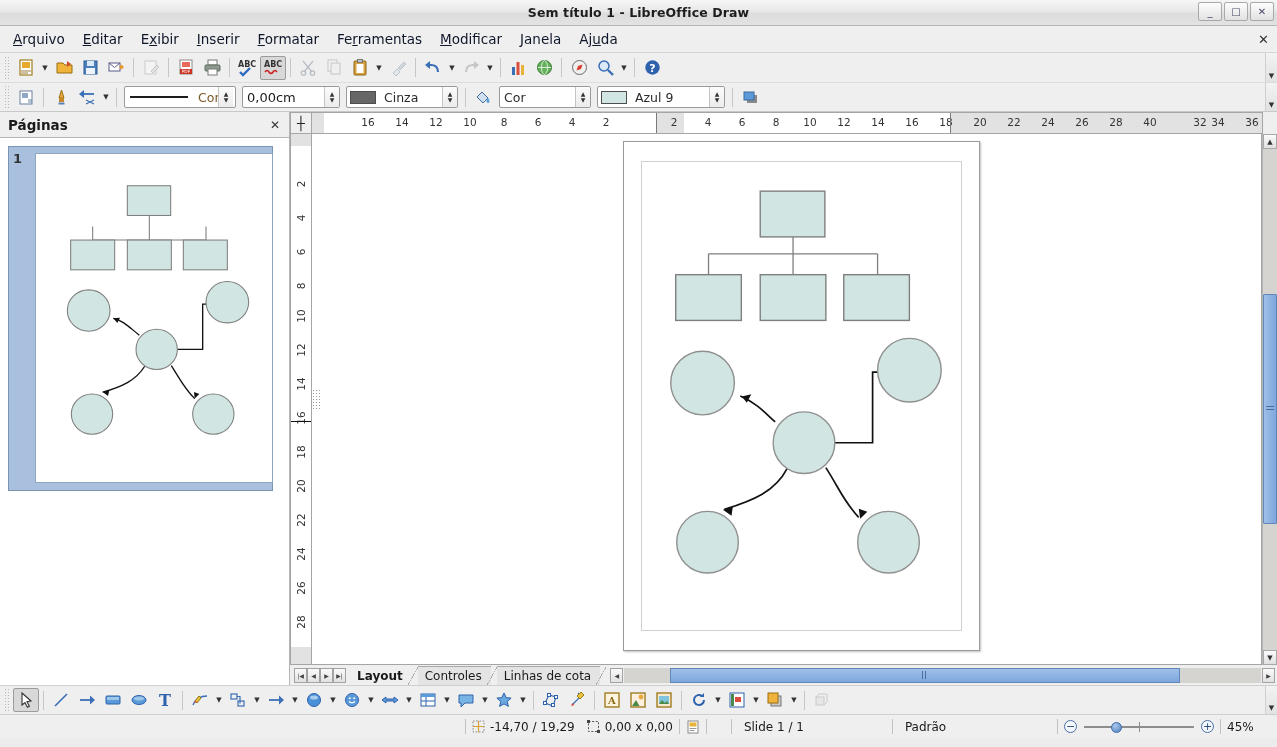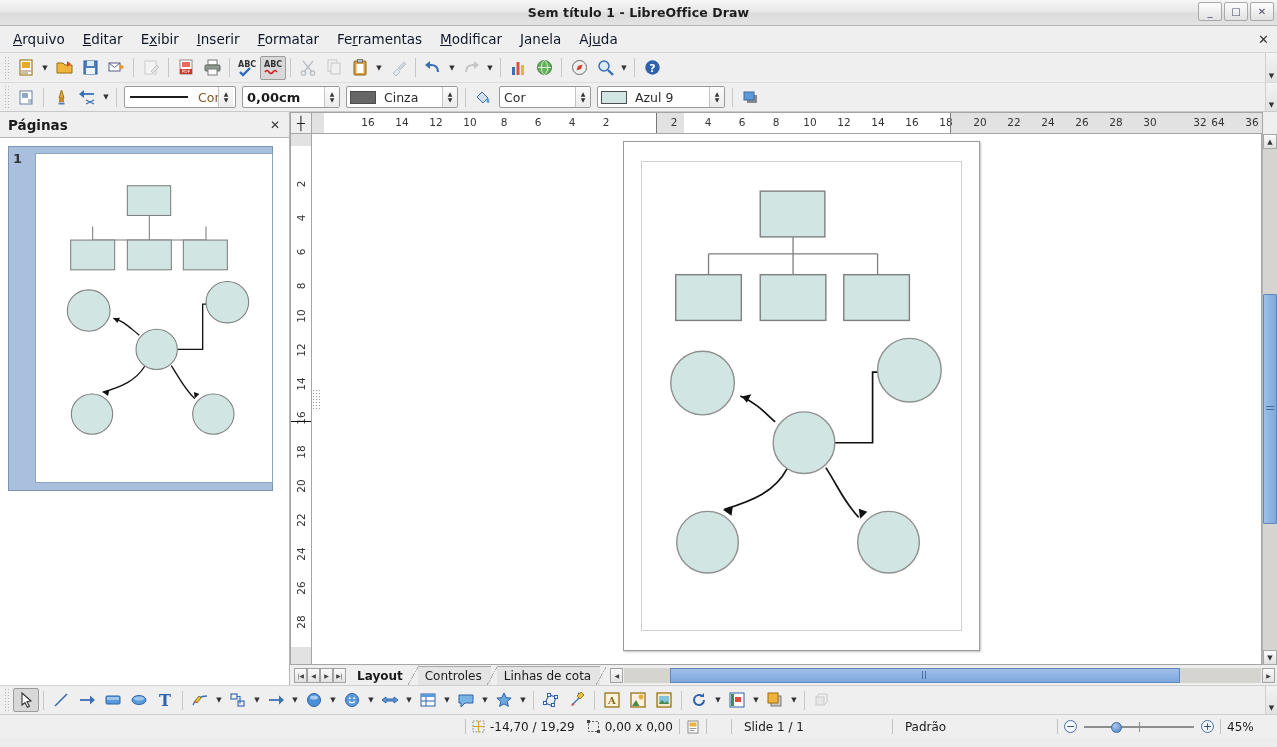--- a/index.html
+++ b/index.html
@@ -398,21 +398,21 @@
 
     <div class="combo" style="width:112px;">
       <div class="lineprev"></div>
       <div class="val" style="flex:none;width:24px;color:#7a5a2a;">Cor</div>
       <div class="spin">
           <span>▲</span>
           <span>▼</span>
         </div>
     </div>
 
-    <div class="combo" style="width:98px;font-weight:bold;">
+    <div class="combo" style="width:98px;">
       <div class="val num">0,00cm</div>
       <div class="spin">
           <span>▲</span>
           <span>▼</span>
         </div>
     </div>
 
     <div class="combo" style="width:112px;">
       <div class="swatch" style="background:#666666;"></div>
       <div class="val">Cinza</div>
@@ -521,23 +521,23 @@
           <div class="rtick" style="left:498px;">10</div>
           <div class="rtick" style="left:532px;">12</div>
           <div class="rtick" style="left:566px;">14</div>
           <div class="rtick" style="left:600px;">16</div>
           <div class="rtick" style="left:634px;">18</div>
           <div class="rtick" style="left:668px;">20</div>
           <div class="rtick" style="left:702px;">22</div>
           <div class="rtick" style="left:736px;">24</div>
           <div class="rtick" style="left:770px;">26</div>
           <div class="rtick" style="left:804px;">28</div>
-          <div class="rtick" style="left:838px;">30</div>
+          <div class="rtick" style="left:838px;">40</div>
           <div class="rtick" style="left:888px;">32</div>
-          <div class="rtick" style="left:906px;">64</div>
+          <div class="rtick" style="left:906px;">34</div>
           <div class="rtick" style="left:940px;">36</div>
           <div class="rmark" style="left:344px;top:0;bottom:0;"></div>
           <div class="rmark" style="left:638px;top:0;bottom:0;"></div>
         </div>
         <div class="scroll-right"></div>
       </div>
 
       <div class="canvas-row">
         <div class="vruler">
           <div class="dim" style="top:0;height:12px;"></div>

